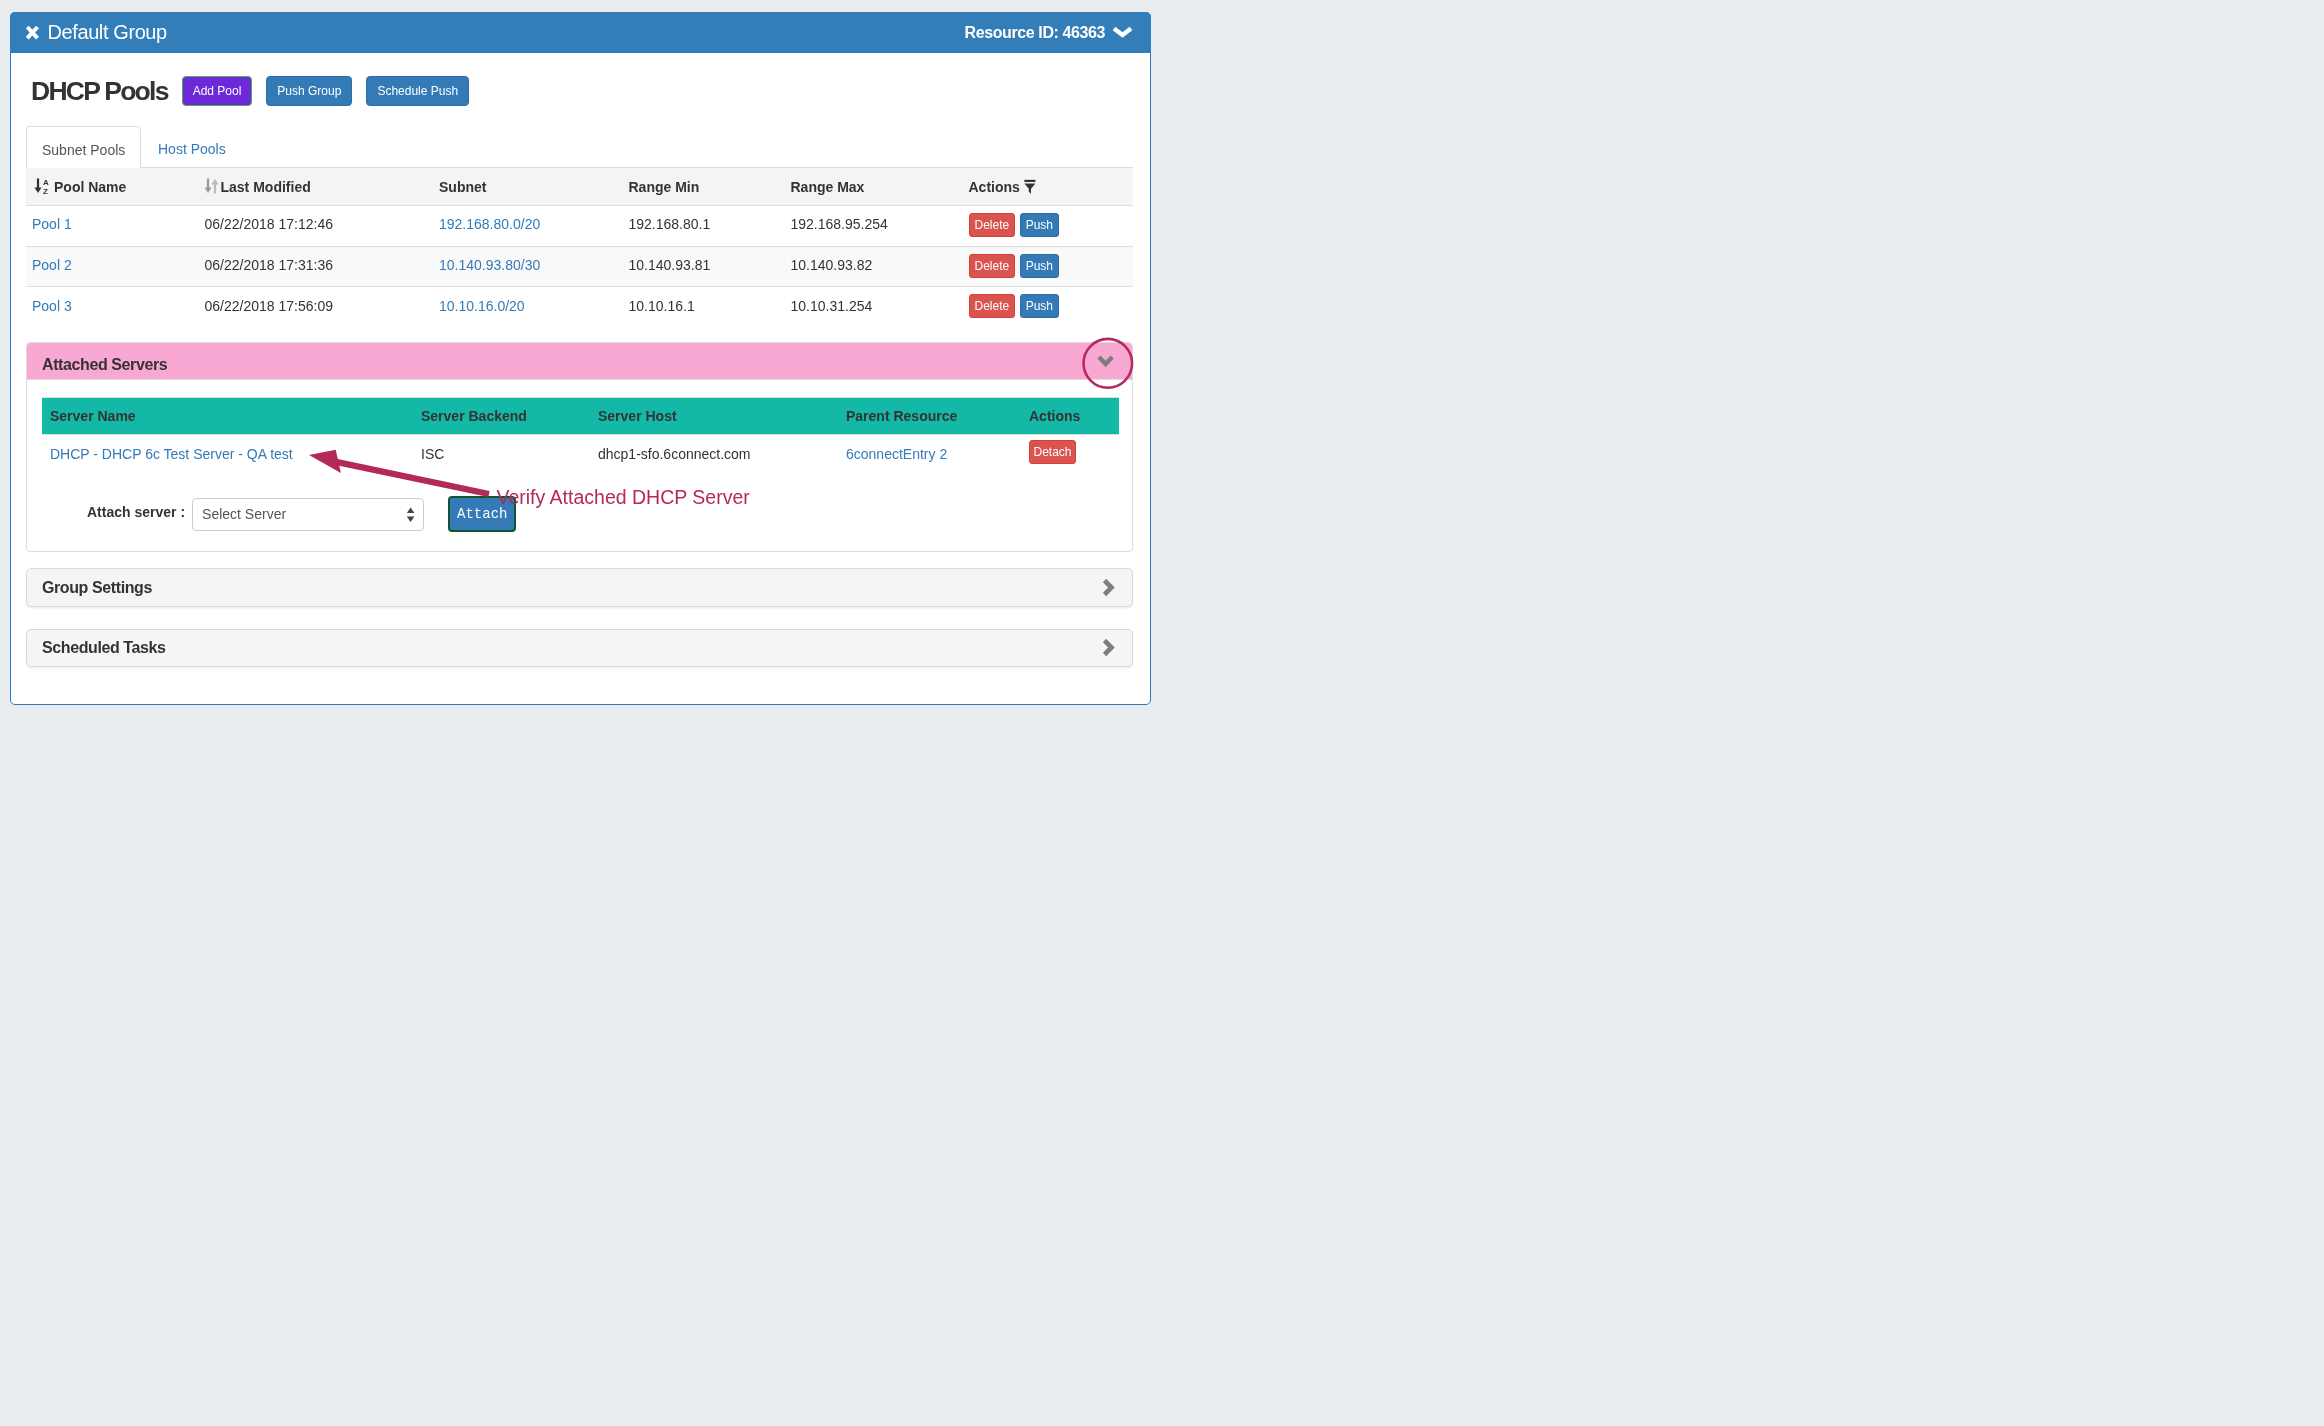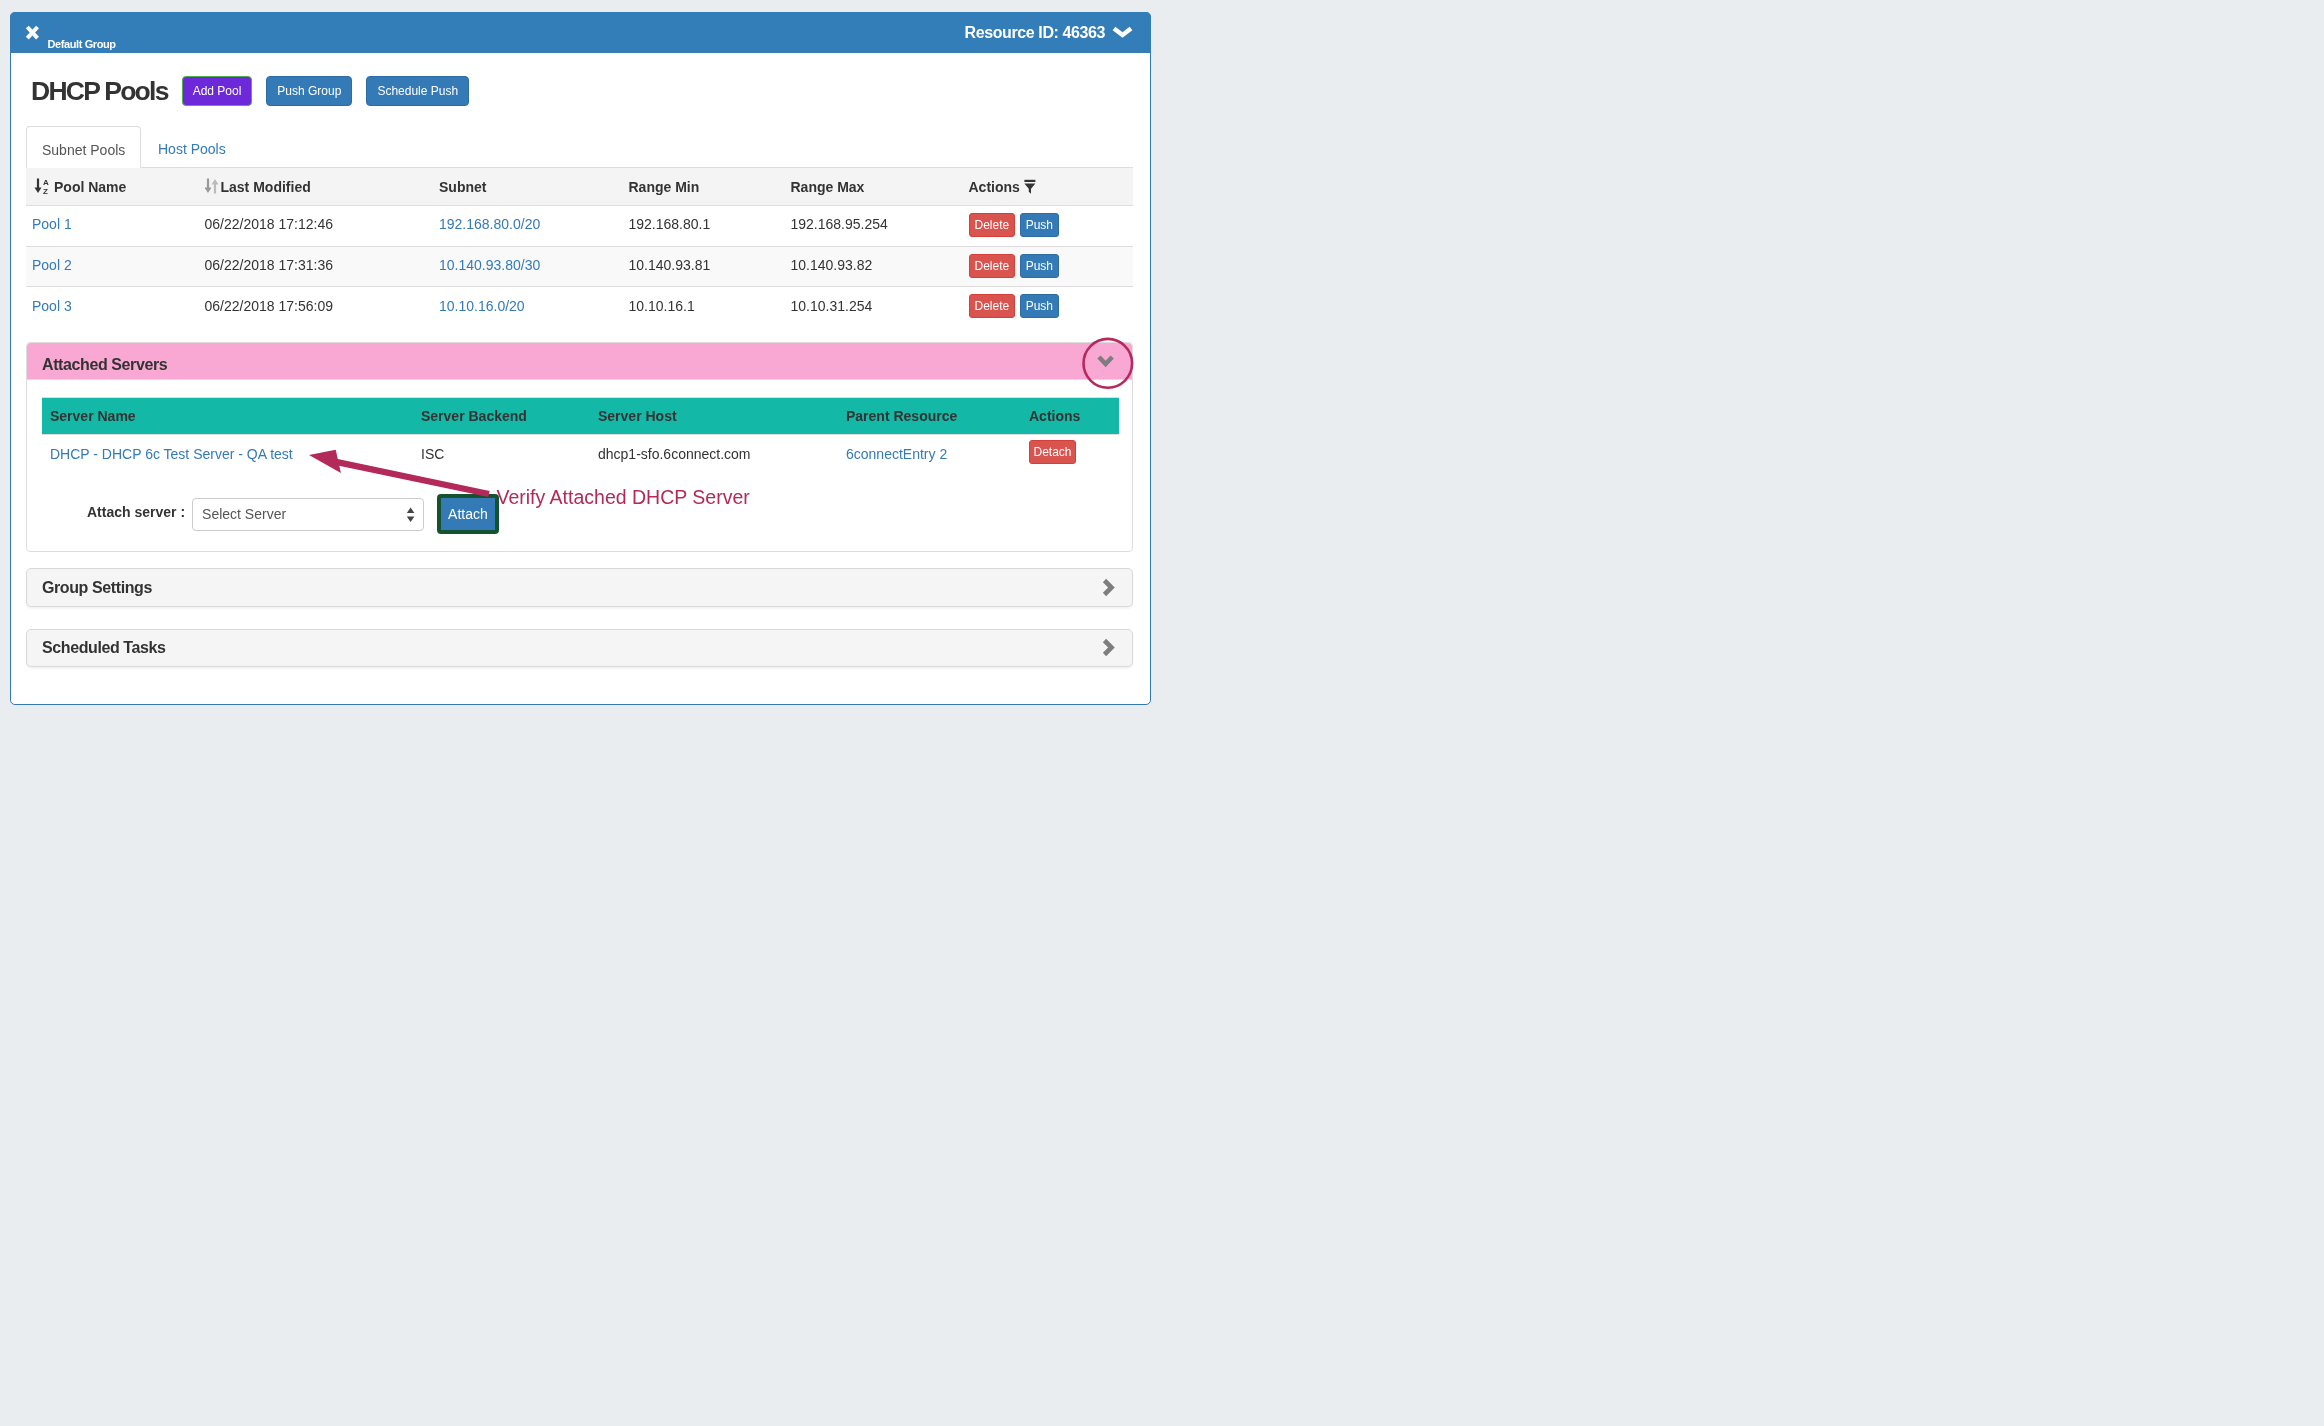--- a/index.html
+++ b/index.html
@@ -1,20 +1,20 @@
 <!DOCTYPE html>
 <html><head>
 <meta charset="utf-8">
 <style>
 * { box-sizing: border-box; margin:0; padding:0; }
 html,body { width:1162px; height:713px; }
 body { background:#e9edf0; font-family:"Liberation Sans", sans-serif; font-size:14px; color:#333; overflow:hidden; }
 .panel { position:absolute; left:10px; top:12px; width:1141px; height:693px; background:#fff; border:1px solid #3178b9; border-radius:5px; }
 .phead { height:41px; margin:-1px -1px 0 -1px; background:#337db9; border-radius:5px 5px 0 0; position:relative; }
-.phead .ttl { position:absolute; left:37.5px; top:0; line-height:41px; font-size:11px; font-weight:bold; color:#fff; letter-spacing:-0.4px;margin-top:12px; }
+.phead .ttl { position:absolute; left:37.5px; top:0; line-height:41px; font-size:20px; font-weight:normal; color:#fff; letter-spacing:-0.4px; }
 .phead .rid { position:absolute; right:46px; top:0; line-height:41px; font-size:16px; font-weight:bold; color:#fff; letter-spacing:-0.4px; }
 .pbody { position:relative; height:651px; }
 
 
 .hrow { position:absolute; left:20px; top:23px; height:30px; display:flex; align-items:center; }
 .hrow h1 { font-size:26.5px; letter-spacing:-1.75px; font-weight:bold; color:#333; margin-right:14px; white-space:nowrap; position:relative; top:0px; }
 .btn { display:inline-block; font-size:12px; line-height:18px; padding:5px 10px; border-radius:4px; color:#fff; white-space:nowrap; margin-right:14px; }
 .btn-green { background:#6d28d9; border:1px solid #4cae4c; }
 .btn-blue { background:#337ab7; border:1px solid #2e6da4; }
 
@@ -40,21 +40,21 @@
 
 .apanel { position:absolute; left:15px; top:289px; width:1107px; background:#fff; border:1px solid #ddd; border-radius:4px; }
 .aphead { height:37px; background:#f9a8d4; border-bottom:1px solid #ddd; border-radius:4px 4px 0 0; padding:0 15px; line-height:43px; font-size:16px; font-weight:bold; letter-spacing:-0.4px; position:relative; }
 .apbody { padding:17px 15px 20px 15px; }
 .inner { width:1077px; }
 .inner th { text-align:left; font-weight:bold; padding:8px; background:#14b8a6; border-top:1px solid #ddd; border-bottom:1px solid #ddd; line-height:20px; }
 .inner td { padding:6.5px 8px 13.5px; line-height:24px; vertical-align:middle; } .inner .bx { position:relative; top:-2.5px; padding:2px 3.5px; }
 .aform { margin-top:17px; height:34px; display:flex; align-items:center; }
 .aform label { font-weight:bold; white-space:nowrap; position:relative; top:-2px;margin-left:45px; }
 .selbox { position:relative; width:232px; height:33px; border:1px solid #ccc; border-radius:4px; background:#fff; margin-left:7px; color:#555; line-height:31px; padding-left:9px; }
-.abtn { margin-left:13px; background:#337ab7; border:4px solid #14532d; border-radius:4px; color:#fff; font-size:14px; line-height:20px; padding:6px 7px; }
+.abtn { margin-left:24px; background:#337ab7; border:2px solid #14532d; border-radius:4px; color:#fff; font-size:14px; line-height:20px; padding:6px 7px;font-family:Liberation Mono, monospace; }
 
 
 .cpanel { position:absolute; left:15px; width:1107px; background:#f5f5f5; border:1px solid #d9d9d9; border-radius:5px; box-shadow:0 2px 2px rgba(0,0,0,0.05); padding:0 15px; font-size:16px; font-weight:bold; letter-spacing:-0.4px; }
 .cp1 { top:514.5px; height:39px; line-height:37px; }
 .cp2 { top:576px; height:37.5px; line-height:36px; }
 
 .overlay { position:absolute; left:0; top:0; width:1162px; height:713px; pointer-events:none; }
 .anno { position:absolute; left:496.5px; top:486px; font-size:19.5px; color:#b3295a; white-space:nowrap; }
 </style>
 </head>

